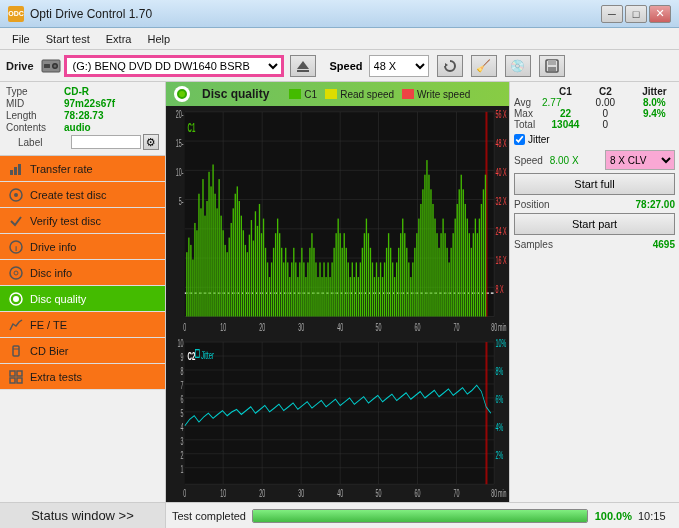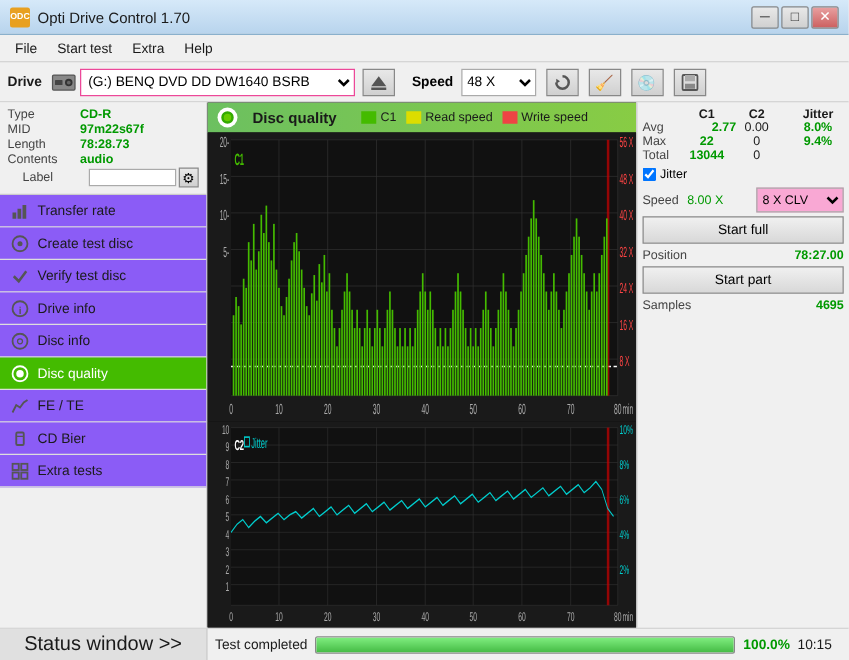--- a/index.html
+++ b/index.html
@@ -41,21 +41,21 @@
       align-items: center;
       padding: 0 6px;
       border-bottom: 1px solid #ccc;
       gap: 6px;
     }
     .drive-label { font-size: 11px; font-weight: bold; color: #1a1a1a; }
     .drive-select-wrap { display: flex; align-items: center; gap: 2px; }
     .drive-icon { width: 22px; height: 22px; display: flex; align-items: center; justify-content: center; }
     .drive-select {
       width: 220px; height: 22px; font-size: 11px; background: white;
-      border: 1px solid #ec4899; padding: 0 2px;
+      border: 3px solid #ec4899; padding: 0 2px;
     }
     .eject-btn { width: 26px; height: 22px; background: linear-gradient(to bottom, #e8e8e8, #d0d0d0); border: 1px solid #888; display: flex; align-items: center; justify-content: center; cursor: pointer; }
     .speed-label { font-size: 11px; font-weight: bold; margin-left: 8px; }
     .speed-select { width: 60px; height: 22px; font-size: 11px; background: white; border: 1px solid #aaa; }
     .refresh-btn, .action-btn { width: 26px; height: 22px; background: linear-gradient(to bottom, #e8e8e8, #d0d0d0); border: 1px solid #888; display: flex; align-items: center; justify-content: center; cursor: pointer; margin-left: 2px; font-size: 13px; }
     .save-btn { width: 26px; height: 22px; background: linear-gradient(to bottom, #e8e8e8, #d0d0d0); border: 1px solid #888; display: flex; align-items: center; justify-content: center; cursor: pointer; margin-left: 2px; }
 
     
     .main-layout {
       display: flex;
@@ -95,21 +95,21 @@
     .nav-item {
       height: 26px;
       display: flex;
       align-items: center;
       padding: 0 8px;
       cursor: pointer;
       color: #1a1a1a;
       font-size: 11px;
       border-bottom: 1px solid #ddd;
       gap: 6px;
-      background: #8b5cf6;
+      background: #f97316;
     }
     .nav-item.active { background: #44bb00; color: white; }
     .nav-icon { width: 16px; height: 16px; display: flex; align-items: center; justify-content: center; font-size: 12px; }
 
     
     .status-bar {
       height: 26px;
       background: #f0f0f0;
       border-top: 1px solid #ccc;
       display: flex;
@@ -118,21 +118,21 @@
     }
     .status-window-btn {
       width: 166px;
       height: 26px;
       background: #e0e0e0;
       border-right: 1px solid #ccc;
       display: flex;
       align-items: center;
       justify-content: center;
       cursor: pointer;
-      font-size: 16px;
+      font-size: 13px;
       color: #1a1a1a;
     }
     .progress-section {
       flex: 1;
       display: flex;
       align-items: center;
       padding: 0 6px;
       gap: 6px;
     }
     .progress-bar-outer {
@@ -711,21 +711,21 @@
           <td style="width:28px;"></td>
           <td style="color:#1a1a1a; font-weight:bold; text-align:center;">C1</td>
           <td style="color:#1a1a1a; font-weight:bold; text-align:center;">C2</td>
           <td style="width:12px;"></td>
           <td style="color:#1a1a1a; font-weight:bold; text-align:center;">Jitter</td>
         </tr>
       </thead>
       <tbody>
         <tr>
           <td style="color:#444;">Avg</td>
-          <td style="color:#009900; font-weight:bold; text-align:right;">2.77</td>
+          <td style="color:#009900; font-weight:normal; text-align:left;">2.77</td>
           <td style="color:#1a1a1a; text-align:center;">0.00</td>
           <td></td>
           <td style="color:#009900; font-weight:bold; text-align:center;">8.0%</td>
         </tr>
         <tr>
           <td style="color:#444;">Max</td>
           <td style="color:#009900; font-weight:bold; text-align:center;">22</td>
           <td style="color:#1a1a1a; text-align:center;">0</td>
           <td></td>
           <td style="color:#009900; font-weight:bold; text-align:center;">9.4%</td>

